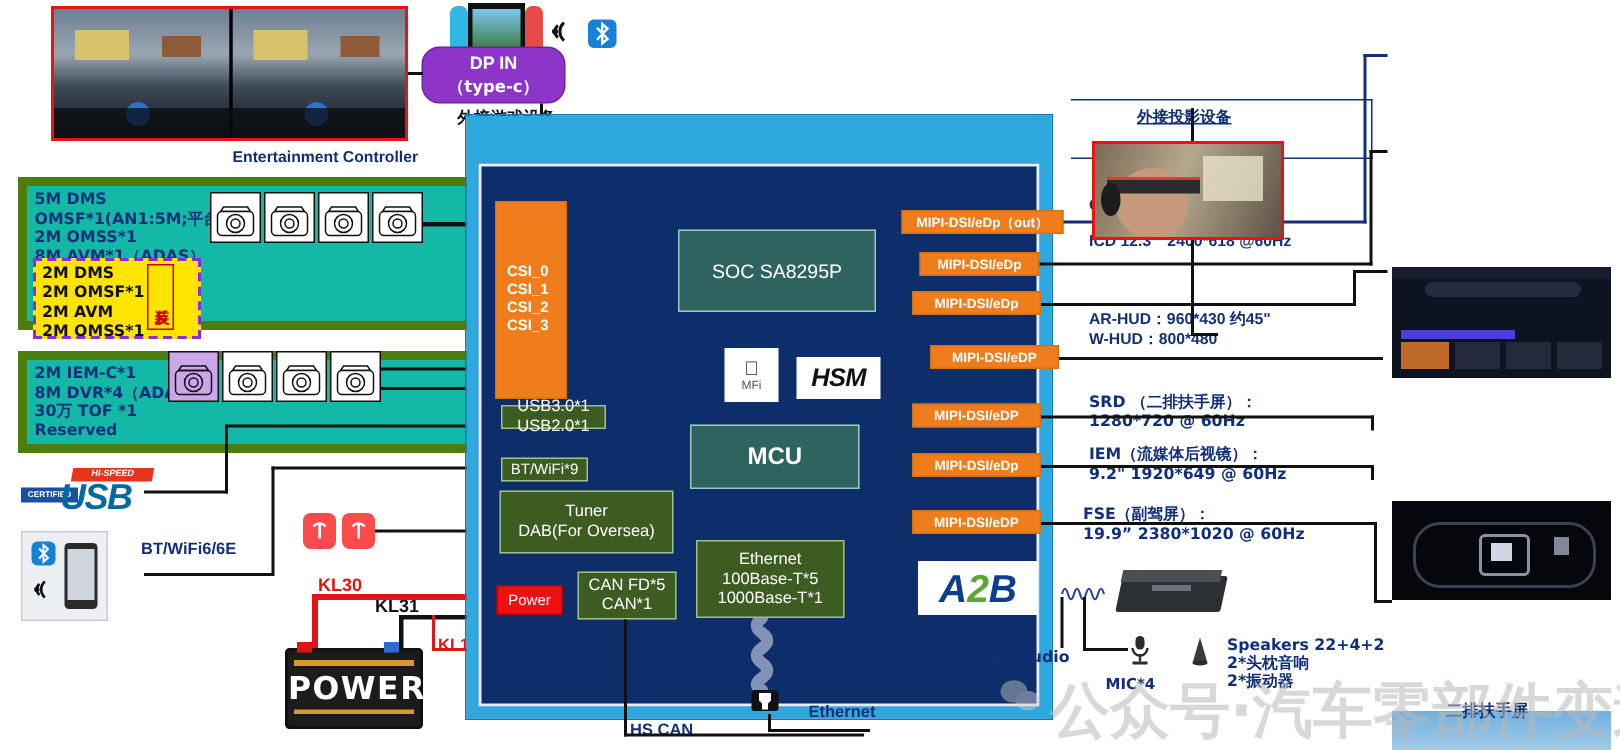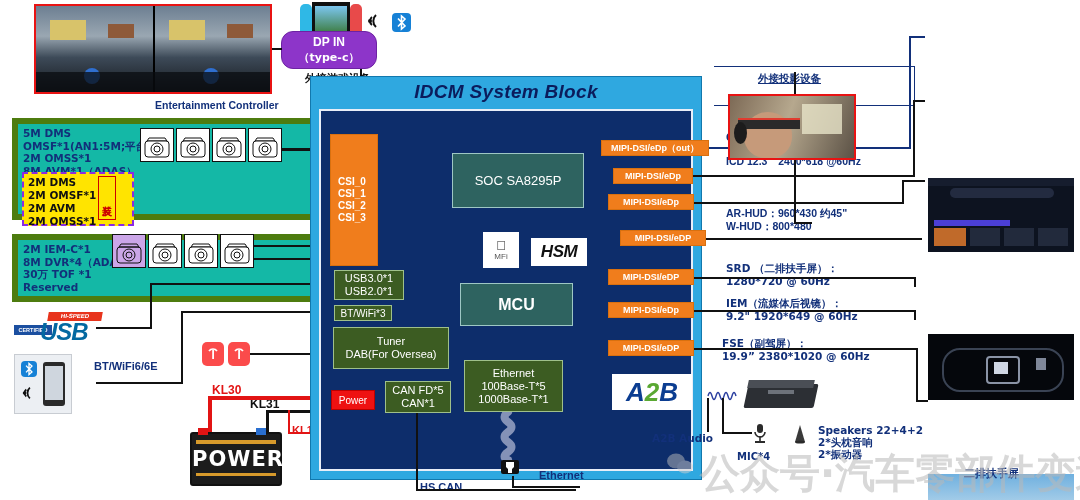--- a/index.html
+++ b/index.html
@@ -317,21 +317,20 @@
 
 <div class="abs wire-red" style="left:208px;top:396px;width:4px;height:36px;"></div>
 <div class="abs wire-red" style="left:208px;top:396px;width:134px;height:4px;"></div>
 <div class="abs wire-red" style="left:338px;top:374px;width:4px;height:24px;"></div>
 <div class="abs wire" style="left:266px;top:410px;width:3px;height:24px;"></div>
 <div class="abs wire" style="left:266px;top:410px;width:66px;height:3px;"></div>
 <div class="abs wire-red" style="left:288px;top:410px;width:2px;height:22px;"></div>
 <div class="abs wire-red" style="left:288px;top:432px;width:44px;height:2px;"></div>
 
 <div class="abs" id="idcm" style="left:310px;top:76px;width:390px;height:402px;">
-  <div id="idcm-title">IDCM System Block</div>
   <div id="idcm-inner"></div>
 </div>
 
 <div class="abs orange" style="left:330px;top:134px;width:48px;height:132px;flex-direction:column;align-items:flex-start;justify-content:center;padding-left:7px;font-size:10px;line-height:12px;">
   <span style="white-space:pre-line;">CSI_0
 CSI_1
 CSI_2
 CSI_3</span>
 </div>
 
@@ -344,27 +343,27 @@
   <div style="font-size:8px;color:#555;">MFi</div>
 </div>
 <div class="abs whitelogo" style="left:531px;top:238px;width:56px;height:28px;">
   <div style="font-weight:bold;font-style:italic;font-size:17px;color:#111;letter-spacing:-.5px;">HSM</div>
 </div>
 
 <div class="abs teal" style="left:460px;top:283px;width:113px;height:43px;font-size:16px;font-weight:bold;">
   <span>MCU</span>
 </div>
 
-<div class="abs green" style="left:334px;top:270px;width:70px;height:30px;">
+<div class="abs green" style="left:334px;top:270px;width:70px;height:16px;">
   <span>USB3.0*1
 USB2.0*1</span>
 </div>
 
 <div class="abs green" style="left:334px;top:305px;width:58px;height:16px;font-size:10px;">
-  <span>BT/WiFi*3</span>
+  <span>BT/WiFi*9</span>
 </div>
 
 <div class="abs green" style="left:333px;top:327px;width:116px;height:42px;">
   <span>Tuner
 DAB(For Oversea)</span>
 </div>
 
 <div class="abs redbtn" style="left:331px;top:390px;width:44px;height:20px;">
   <span>Power</span>
 </div>

